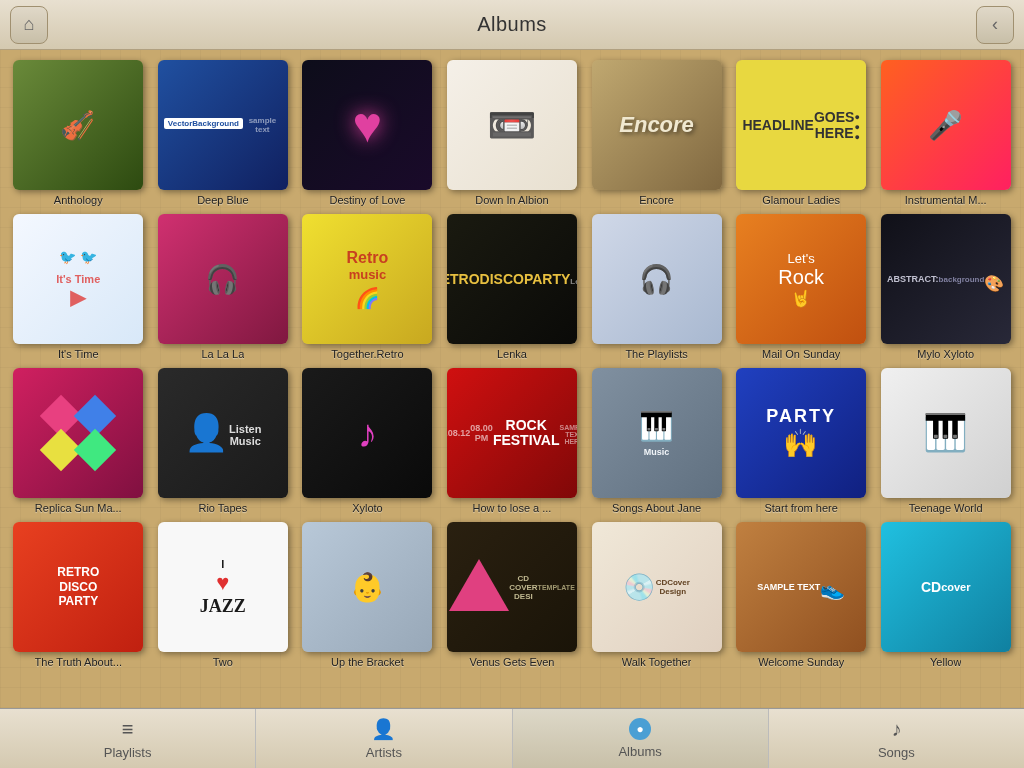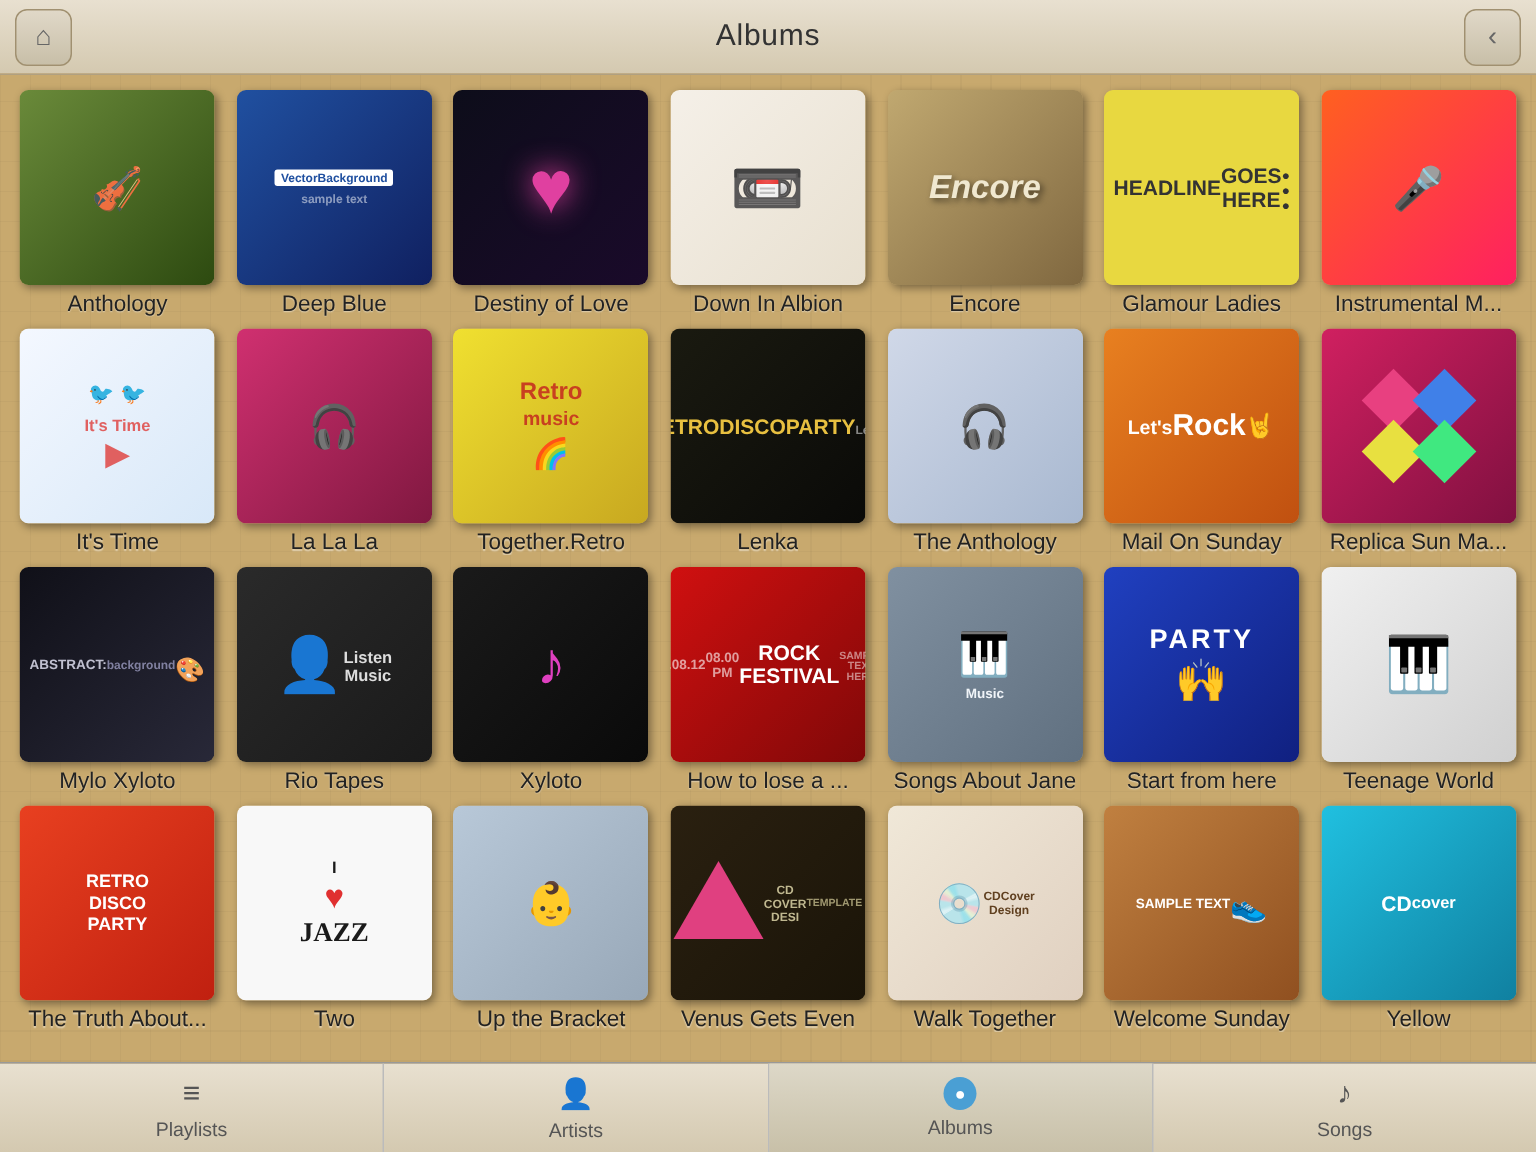--- a/index.html
+++ b/index.html
@@ -94,21 +94,21 @@
       display: flex;
       align-items: center;
       justify-content: center;
       font-size: 11px;
       font-weight: bold;
       text-align: center;
       color: white;
     }
 
     .album-title {
-      font-size: 15px;
+      font-size: 11px;
       color: #222;
       text-align: center;
       margin-top: 4px;
       max-width: 128px;
       overflow: hidden;
       text-overflow: ellipsis;
       white-space: nowrap;
       text-shadow: 0 1px 1px rgba(255,255,255,0.5);
     }
 
@@ -275,23 +275,24 @@
     }
     .letsrock-cover {
       display: flex;
       align-items: center;
       justify-content: center;
       width: 100%;
       height: 100%;
       background: linear-gradient(135deg, #e88020 0%, #c05010 100%);
       color: white;
       font-size: 22px;
-      font-weight: bold;
+      font-weight: normal;
       text-align: center;
       padding: 8px;
+      flex-direction: column;
     }
     .abstract-cover {
       display: flex;
       align-items: center;
       justify-content: center;
       width: 100%;
       height: 100%;
       background: linear-gradient(135deg, #101018 0%, #282838 100%);
       font-size: 10px;
       color: #c0c0d0;
@@ -457,21 +458,21 @@
       font-size: 14px;
       color: white;
       text-align: center;
       padding: 6px;
       font-weight: bold;
     }
     .vector-cover {
       display: flex;
       align-items: center;
       justify-content: center;
-      flex-direction: column;
+      flex-direction: row;
       width: 100%;
       height: 100%;
       background: linear-gradient(135deg, #2050a0, #102060);
       font-size: 10px;
       color: rgba(255,255,255,0.7);
       text-align: center;
       padding: 6px;
     }
     .vector-label {
       background: white;
@@ -591,57 +592,57 @@
           <div style="font-size:8px; color:rgba(255,255,255,0.5); margin-top:4px;">Lenka</div>
         </div>
       </div>
       <span class="album-title">Lenka</span>
     </div>
 
     <div class="album-item">
       <div class="album-cover">
         <div class="xray-cover">🎧</div>
       </div>
-      <span class="album-title">The Anthology</span>
+      <span class="album-title">The Playlists</span>
     </div>
 
     <div class="album-item">
       <div class="album-cover">
         <div class="letsrock-cover">
           <div style="font-size:13px;">Let's</div>
           <div style="font-size:20px;">Rock</div>
           <div style="font-size:16px;">🤘</div>
         </div>
       </div>
       <span class="album-title">Mail On Sunday</span>
+    </div>
+
+    <div class="album-item">
+      <div class="album-cover">
+        <div class="abstract-cover">
+          <div style="font-size:9px; font-weight:bold; color:#c0c0d0;">ABSTRACT:</div>
+          <div style="font-size:8px; color:#8080a0;">background</div>
+          <div style="margin-top:8px; font-size:16px;">🎨</div>
+        </div>
+      </div>
+      <span class="album-title">Mylo Xyloto</span>
     </div>
 
     <div class="album-item">
       <div class="album-cover">
         <div class="diamond-cover" style="display:flex;align-items:center;justify-content:center;width:100%;height:100%;">
           <div style="display:grid;grid-template-columns:1fr 1fr;gap:4px;padding:8px;">
             <div style="width:30px;height:30px;background:#e84080;transform:rotate(45deg);"></div>
             <div style="width:30px;height:30px;background:#4080e8;transform:rotate(45deg);"></div>
             <div style="width:30px;height:30px;background:#e8e040;transform:rotate(45deg);"></div>
             <div style="width:30px;height:30px;background:#40e880;transform:rotate(45deg);"></div>
           </div>
         </div>
       </div>
       <span class="album-title">Replica Sun Ma...</span>
-    </div>
-
-    <div class="album-item">
-      <div class="album-cover">
-        <div class="abstract-cover">
-          <div style="font-size:9px; font-weight:bold; color:#c0c0d0;">ABSTRACT:</div>
-          <div style="font-size:8px; color:#8080a0;">background</div>
-          <div style="margin-top:8px; font-size:16px;">🎨</div>
-        </div>
-      </div>
-      <span class="album-title">Mylo Xyloto</span>
     </div>
 
     <div class="album-item">
       <div class="album-cover">
         <div class="listen-cover">
           <div style="font-size:36px; color:#aaa;">👤</div>
           <div style="font-size:11px; color:#ddd; margin-top:4px;">Listen<br>Music</div>
         </div>
       </div>
       <span class="album-title">Rio Tapes</span>

